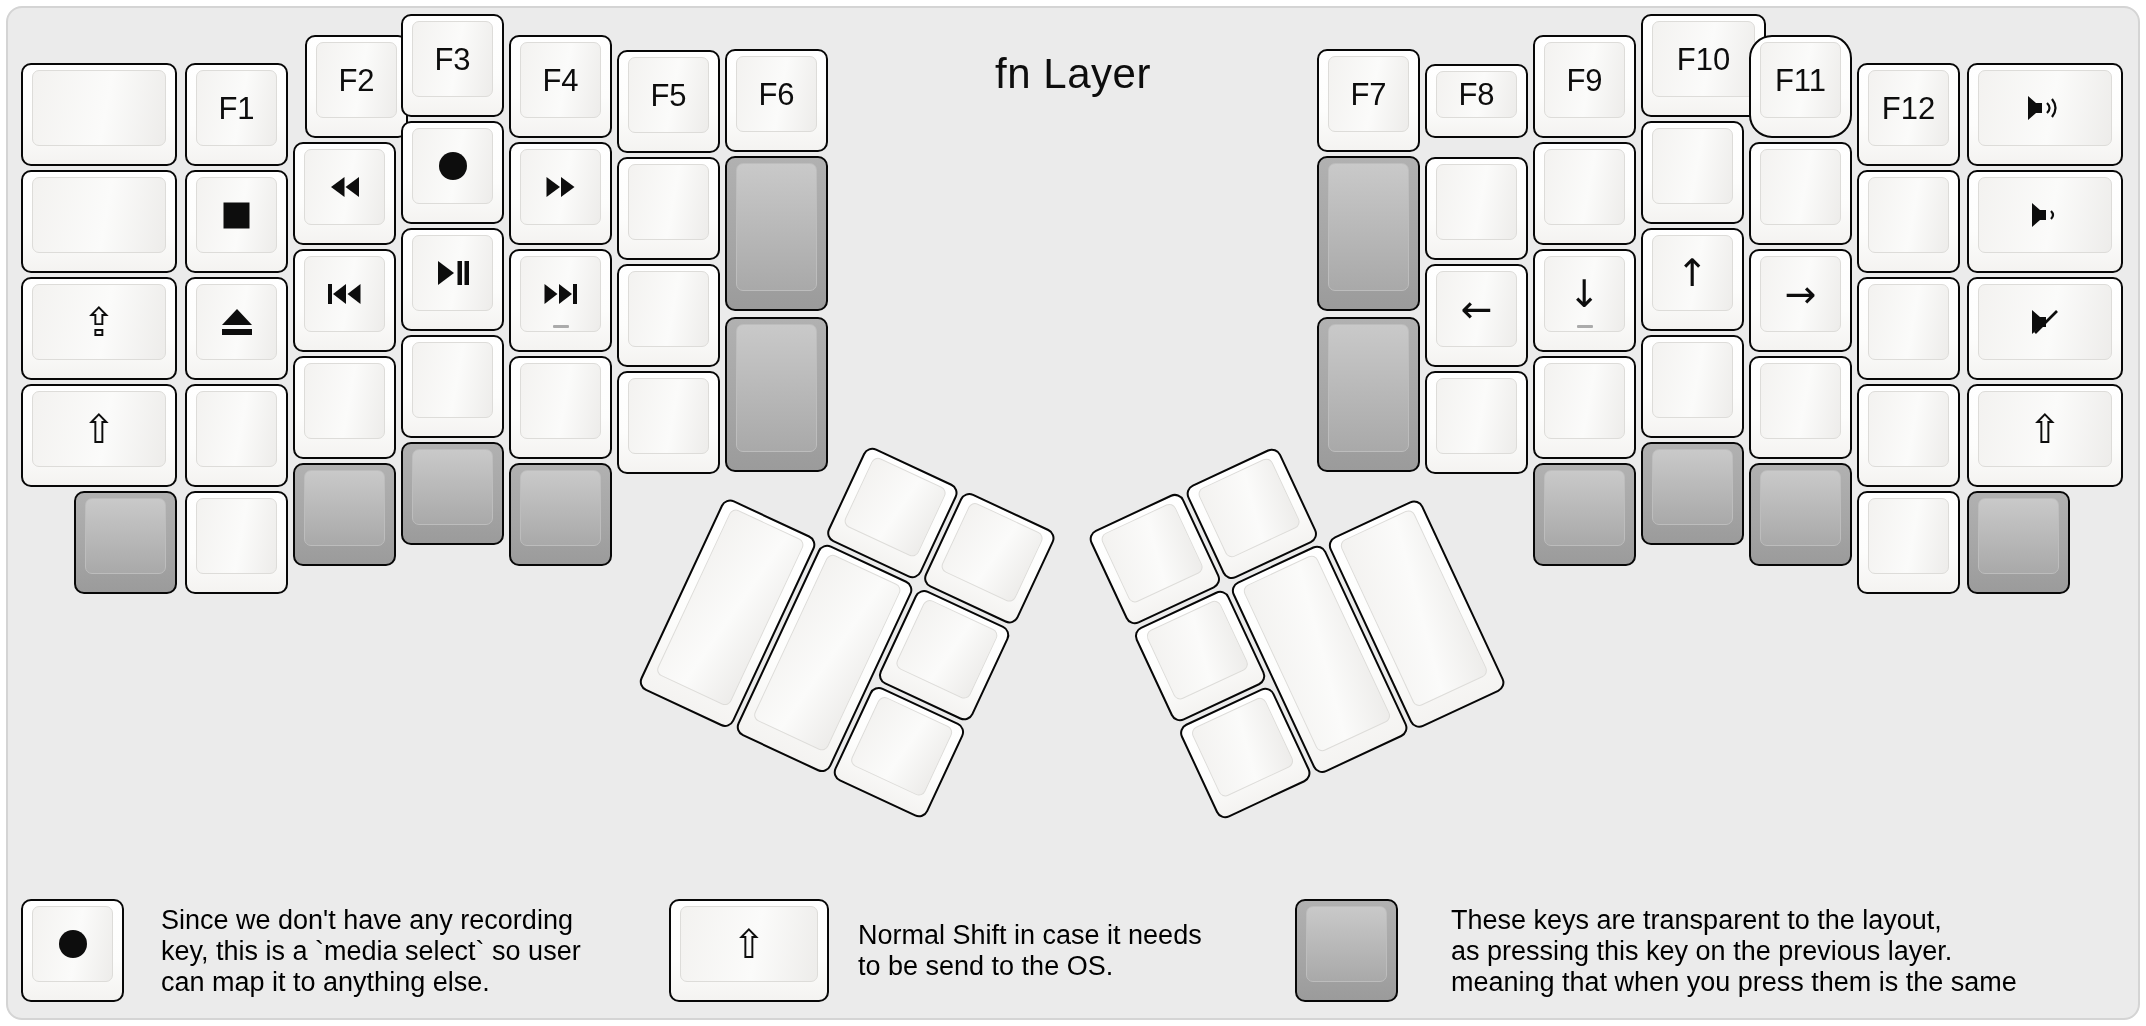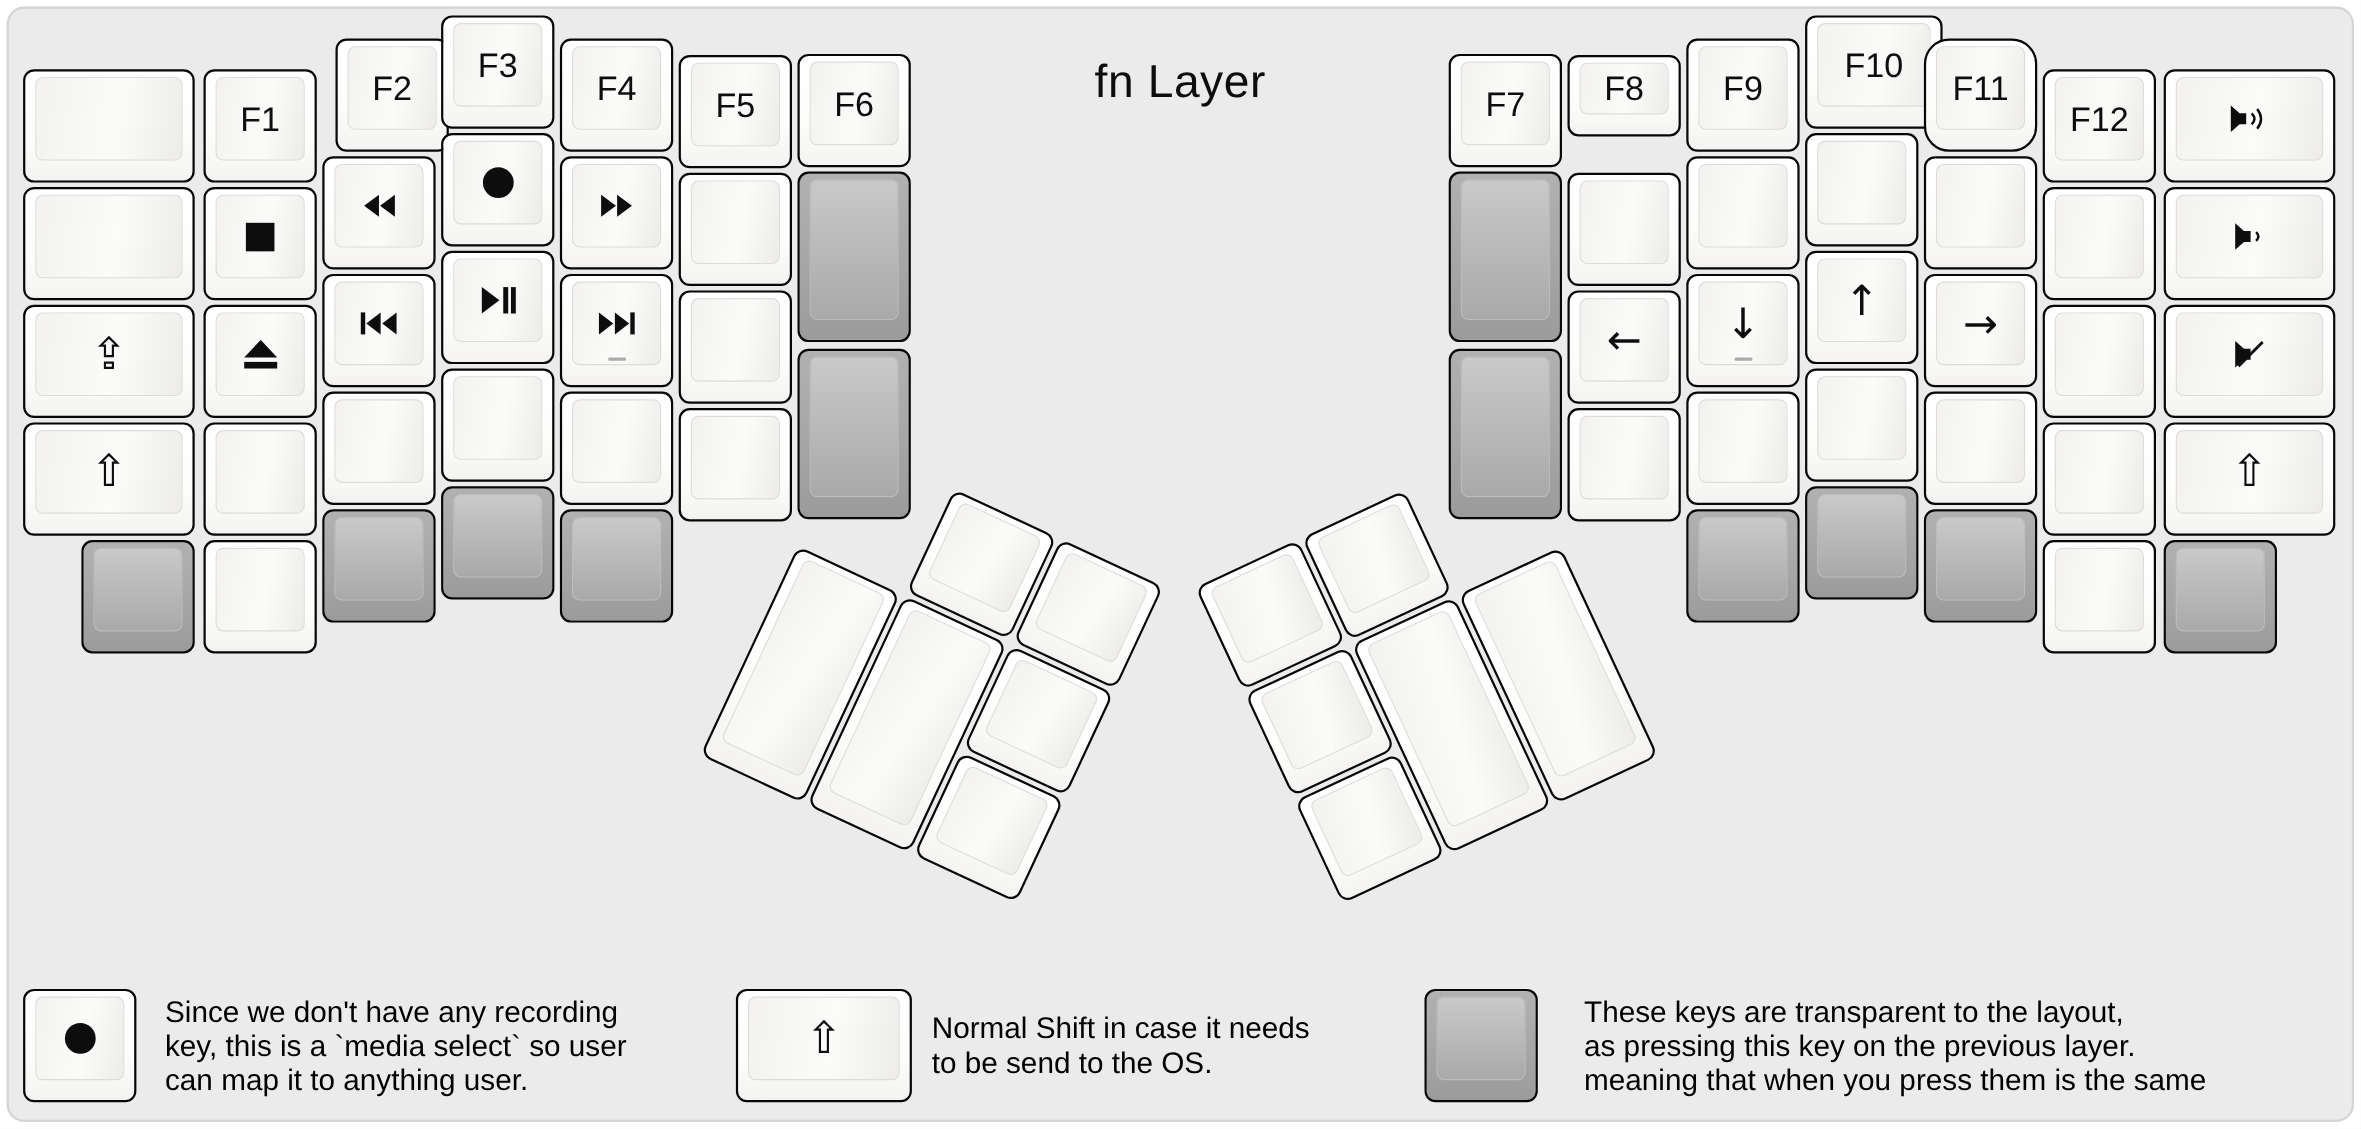--- a/index.html
+++ b/index.html
@@ -23,21 +23,21 @@
   .glyph.arrow{font-size:38px;}
   .glyph.mod{font-size:40px;}
   .icon svg{display:block;}
   .icon svg *{fill:#0d0d0d;}
   .icon svg .stroke{fill:none;stroke:#0d0d0d;}
   .homing-dash{position:absolute;left:50%;bottom:22px;width:16px;height:3px;margin-left:-8px;
                background:#ababab;border-radius:1px;}
   .thumb{position:absolute;width:321px;height:321px;}
   #thumb-left{left:770px;top:398px;transform:rotate(25deg);transform-origin:0 0;}
   #thumb-right{left:1055px;top:398px;transform:rotate(-25deg);transform-origin:100% 0;}
-  .legend-text{position:absolute;font-size:27px;line-height:31px;color:#000;}
+  .legend-text{position:absolute;font-size:27px;line-height:31px;color:#000;margin-left:11px;}
 </style>
 </head>
 <body>
 
 <div id="canvas">
   <div id="board"></div>
   <div id="page-title">fn Layer</div>
   <div id="keys-layer" style="position:absolute;left:0;top:0;width:100%;height:100%;">
       <div class="key white" style="left: 21px; top: 63px; width: 156px; height: 103px;">
         <div class="keytop"></div>
@@ -213,21 +213,21 @@
         <div class="keytop">
           <span class="key-label">F7</span>
         </div>
       </div>
       <div class="key gray" style="left: 1317px; top: 156px; width: 103px; height: 155px;">
         <div class="keytop"></div>
       </div>
       <div class="key gray" style="left: 1317px; top: 317px; width: 103px; height: 155px;">
         <div class="keytop"></div>
       </div>
-      <div class="key white" style="left: 1425px; top: 50px; width: 103px; height: 74px;">
+      <div class="key white" style="left: 1425px; top: 64px; width: 103px; height: 74px;">
         <div class="keytop">
           <span class="key-label">F8</span>
         </div>
       </div>
       <div class="key white" style="left: 1425px; top: 157px; width: 103px; height: 103px;">
         <div class="keytop"></div>
       </div>
       <div class="key white" style="left: 1425px; top: 264px; width: 103px; height: 103px;">
         <div class="keytop">
           <span class="glyph arrow">←</span>
@@ -397,21 +397,21 @@
           <span class="icon">
             <svg width="30" height="30" viewBox="0 0 30 30">
               <circle cx="15" cy="15" r="14"></circle>
             </svg>
           </span>
         </div>
       </div>
       <div class="legend-text" style="left: 150px; top: 905px;">
         <div>Since we don't have any recording</div>
         <div>key, this is a `media select` so user</div>
-        <div>can map it to anything user.</div>
+        <div>can map it to anything else.</div>
       </div>
       <div class="key white" style="left: 669px; top: 899px; width: 160px; height: 103px;">
         <div class="keytop">
           <span class="glyph mod">⇧</span>
         </div>
       </div>
       <div class="legend-text" style="left: 847px; top: 920px;">
         <div>Normal Shift in case it needs</div>
         <div>to be send to the OS.</div>
       </div>

